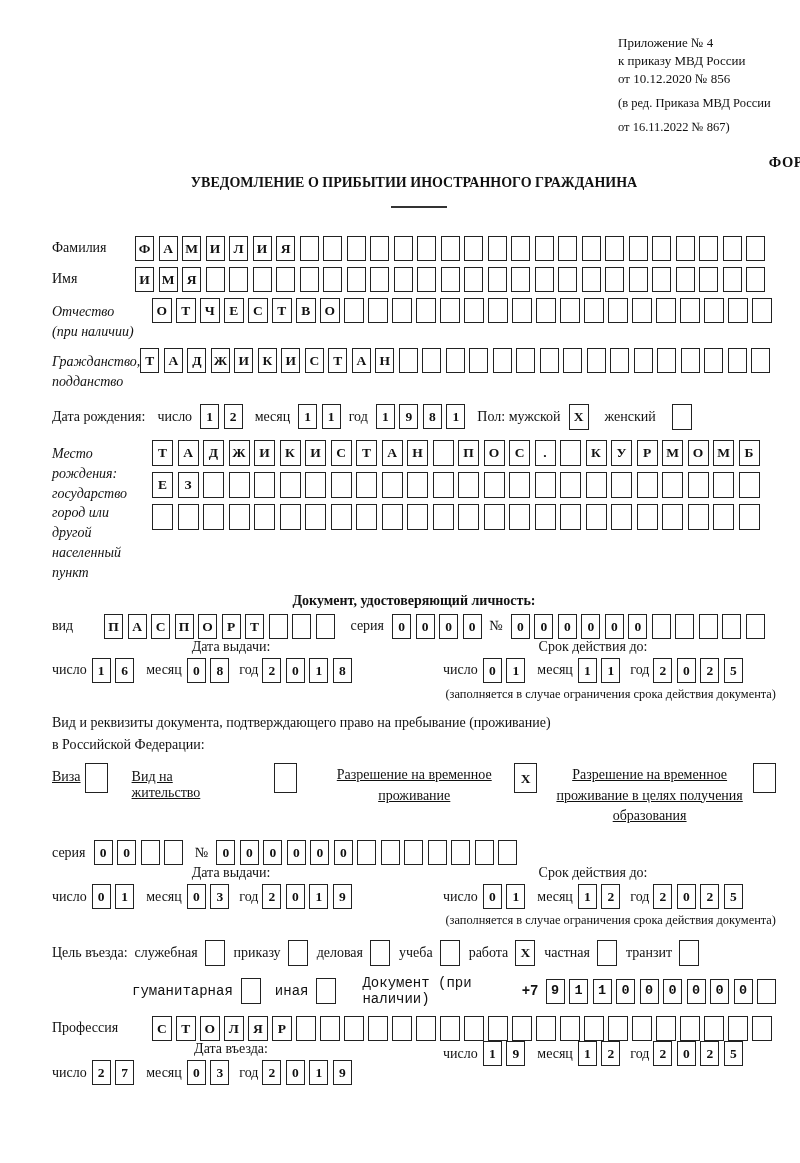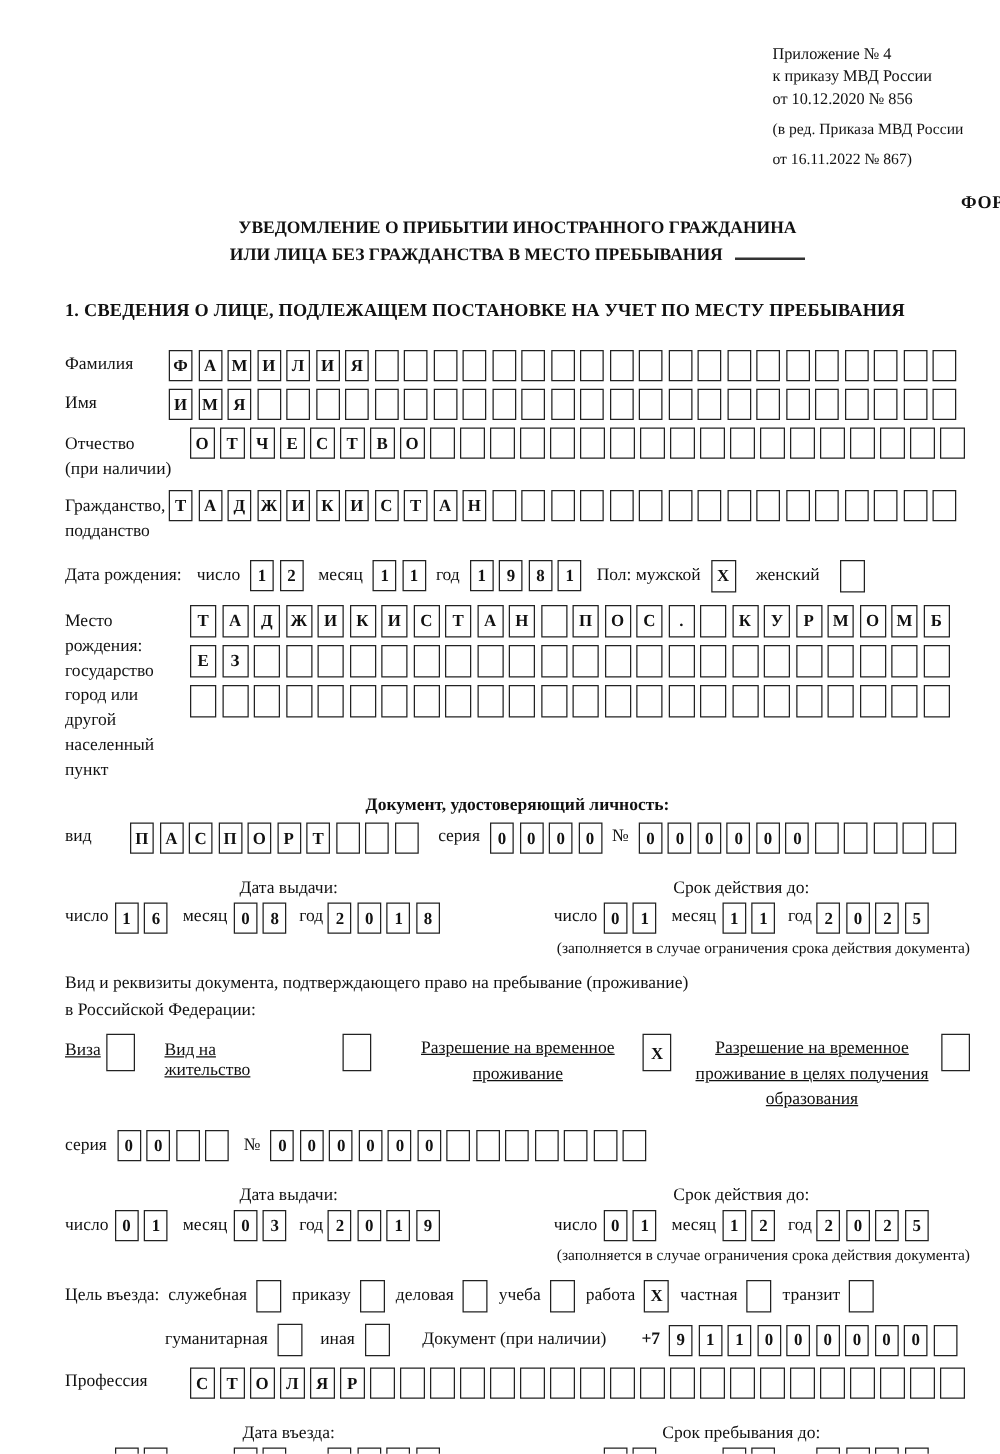--- a/index.html
+++ b/index.html
@@ -22,31 +22,31 @@
         display:inline-flex;align-items:center;justify-content:center;
         font-size:13.5px;font-weight:600;line-height:1;}
   .cw20 .cell{width:19.5px;}
   .cw21 .cell{width:21px;height:26px;}
   .bigbox .cell{width:23px;height:30px;}
   .smbox .cell{width:20px;height:26px;}
 
   .frow{display:flex;align-items:flex-start;margin-top:6px;}
   .flabel{flex:0 0 83px;padding-top:4px;}
   .flabel.wide{flex:0 0 100px;}
-  .lblline{display:block;line-height:1.42;}
+  .lblline{display:block;line-height:1.42;font-style:italic;}
   .stack .cellrow{margin-top:6px;}
   .stack .cellrow:first-child{margin-top:0;}
 
   .dochead{text-align:center;font-weight:bold;font-size:14px;margin-top:10px;}
 
   .inlinerow{display:flex;align-items:center;margin-top:8px;}
   .inlinerow .gap8{margin-left:8px;} .inlinerow .gap12{margin-left:12px;} .inlinerow .gap16{margin-left:16px;}
 
   
-  .dates{display:flex;margin-top:20px;}
+  .dates{display:flex;margin-top:0;}
   .dcol{display:flex;flex-direction:column;}
   .dcol.left{flex:0 0 358px;}
   .dcol.right{flex:1;}
   .dtitle{text-align:center;margin-bottom:3px;}
   .dgroup{display:flex;align-items:center;}
   .dgroup .dl{margin-right:5px;} .dgroup .dl2{margin-left:12px;margin-right:5px;} .dgroup .dl3{margin-left:10px;margin-right:4px;}
   .dnote{font-size:12.4px;text-align:right;margin-top:4px;white-space:nowrap;}
 
   .plain{margin-top:10px;line-height:1.55;}
 
@@ -54,43 +54,42 @@
   .resopts{display:flex;align-items:flex-start;margin-top:8px;}
   .opt{display:flex;align-items:flex-start;}
   .opt .olabel{padding-top:6px;text-decoration:underline;}
   .opt .olabel.c2{max-width:188px;text-align:center;line-height:1.45;padding-top:2px;}
   .opt .olabel.c3{max-width:195px;text-align:center;line-height:1.45;padding-top:2px;}
   .opt .cells{margin-left:9px;margin-top:0;}
 
   
   .purp{display:flex;align-items:center;flex-wrap:nowrap;margin-top:12px;}
   .purp .pl{margin-right:7px;text-align:right;} .purp .cells{margin-right:9px;}
-  .purp2{display:flex;align-items:center;margin-top:9px;padding-left:80px;}
+  .purp2{display:flex;align-items:center;margin-top:9px;padding-left:80px;font-family:Liberation Mono, monospace;}
   .phonelbl{margin-left:26px;} .phonepre{margin-left:28px;margin-right:7px;font-weight:600;}
 </style>
 </head>
 <body>
 
 <div class="page">
 
   <div class="hdr">
     <div>Приложение № 4</div>
     <div>к приказу МВД России</div>
     <div>от 10.12.2020 № 856</div>
     <div class="ed">(в ред. Приказа МВД России</div>
     <div class="ed">от 16.11.2022 № 867)</div>
     <div class="forma">ФОРМА</div>
   </div>
 
   <div class="title">
     <div>УВЕДОМЛЕНИЕ О ПРИБЫТИИ ИНОСТРАННОГО ГРАЖДАНИНА</div>
-    <div><span>ИЛИ ЛИЦА БЕЗ ГРАЖДАНСТВА В МЕСТО ПРЕБЫВАНИЯ</span><span class="blankline"></span></div>
-  </div>
-
-  <div class="sec1">1. СВЕДЕНИЯ О ЛИЦЕ, ПОДЛЕЖАЩЕМ ПОСТАНОВКЕ НА УЧЕТ ПО МЕСТУ ПРЕБЫВАНИЯ</div>
+    <div><span class="blankline"></span></div>
+  </div>
+
 
   <div class="frow" style="margin-top:22px;">
     <span class="flabel">Фамилия</span>
     <span class="cells">
         <span class="cell">Ф</span>
         <span class="cell">А</span>
         <span class="cell">М</span>
         <span class="cell">И</span>
         <span class="cell">Л</span>
         <span class="cell">И</span>
@@ -639,21 +638,20 @@
         <span class="dl3">год</span>
         <span class="cells">
             <span class="cell">2</span>
             <span class="cell">0</span>
             <span class="cell">1</span>
             <span class="cell">9</span>
           </span>
       </div>
     </div>
     <div class="dcol right">
-      <div class="dtitle">Срок пребывания до:</div>
       <div class="dgroup" style="justify-content:center;">
         <span class="dl">число</span>
         <span class="cells">
             <span class="cell">1</span>
             <span class="cell">9</span>
           </span>
         <span class="dl2">месяц</span>
         <span class="cells">
             <span class="cell">1</span>
             <span class="cell">2</span>

